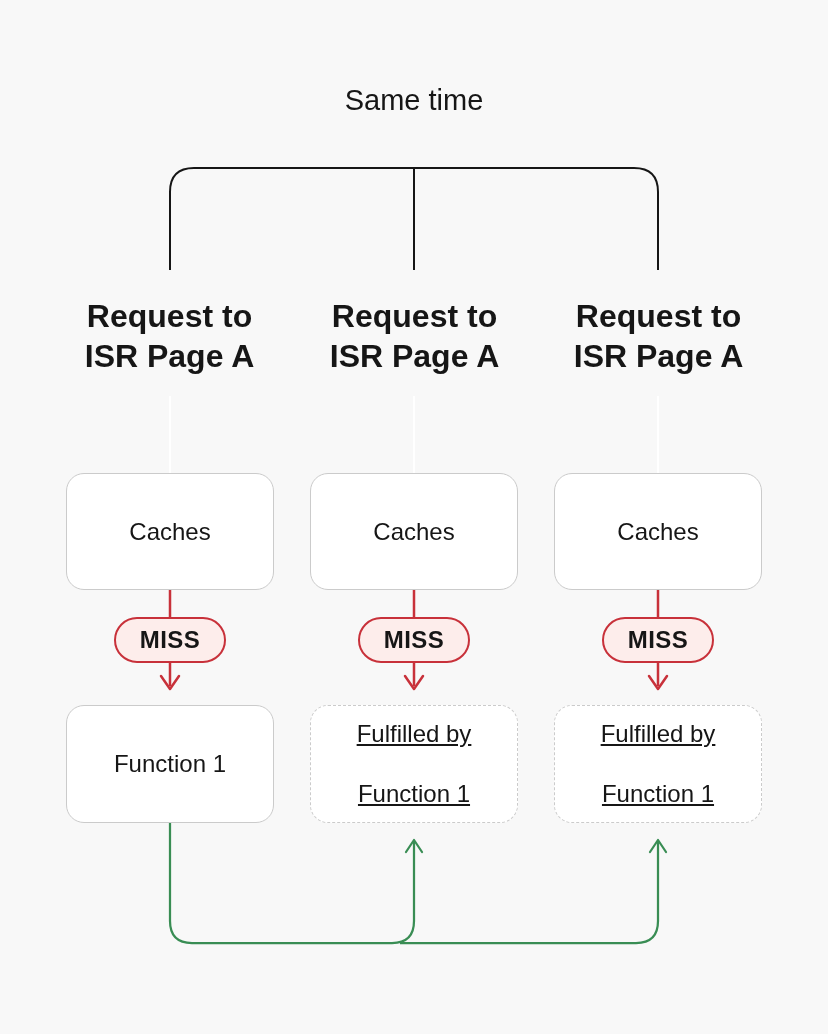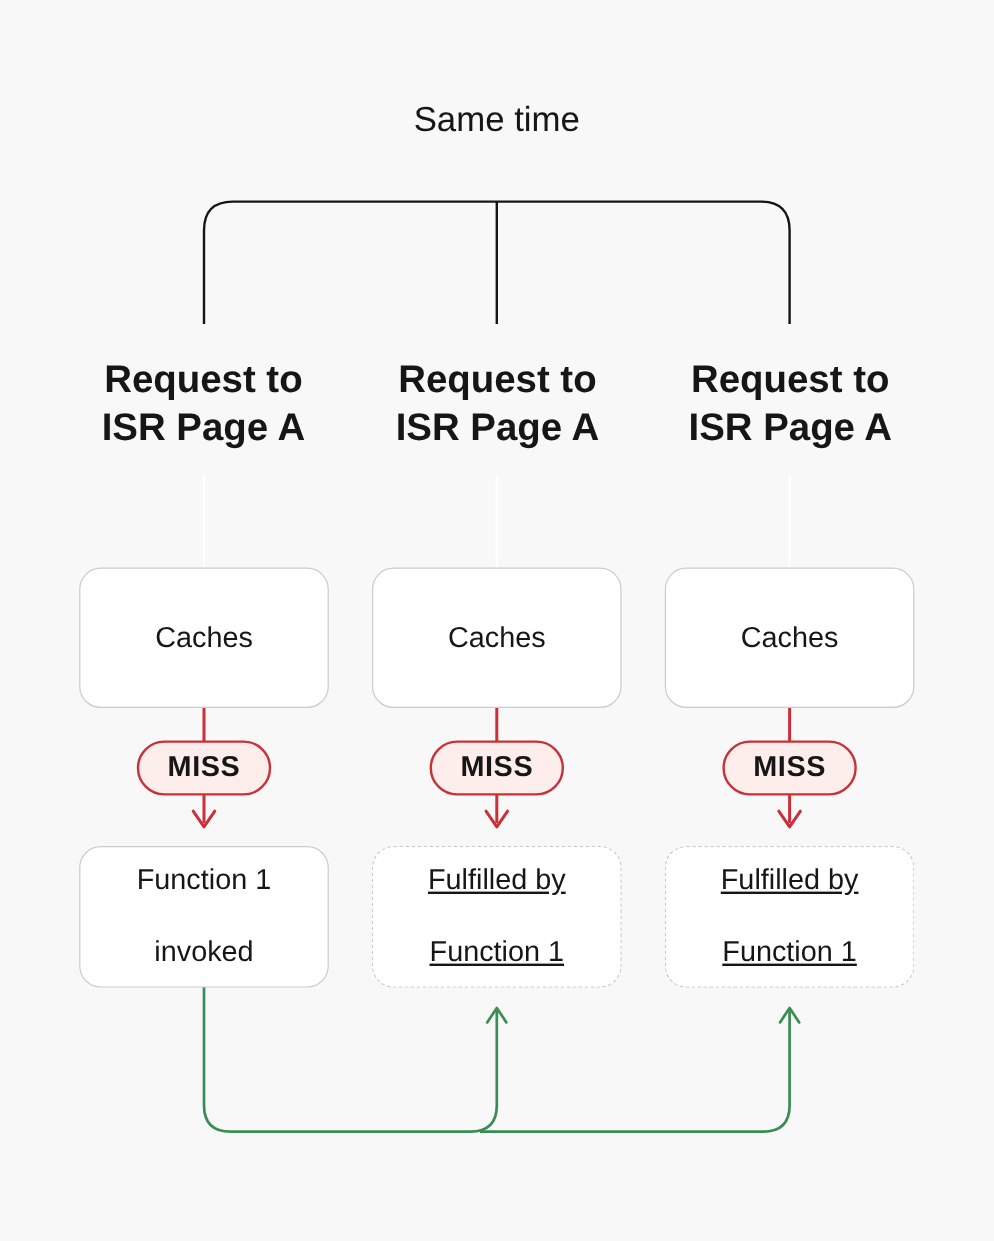--- a/index.html
+++ b/index.html
@@ -110,21 +110,20 @@
     <div>ISR Page A</div>
   </div>
   <div class="node cache-box c1">
     <div>Caches</div>
   </div>
   <div class="badge c1">
     <span>MISS</span>
   </div>
   <div class="node result-box c1">
     <div>Function 1</div>
-    <div>invoked</div>
   </div>
 
   <div class="request-label c2">
     <div>Request to</div>
     <div>ISR Page A</div>
   </div>
   <div class="node cache-box c2">
     <div>Caches</div>
   </div>
   <div class="badge c2">

